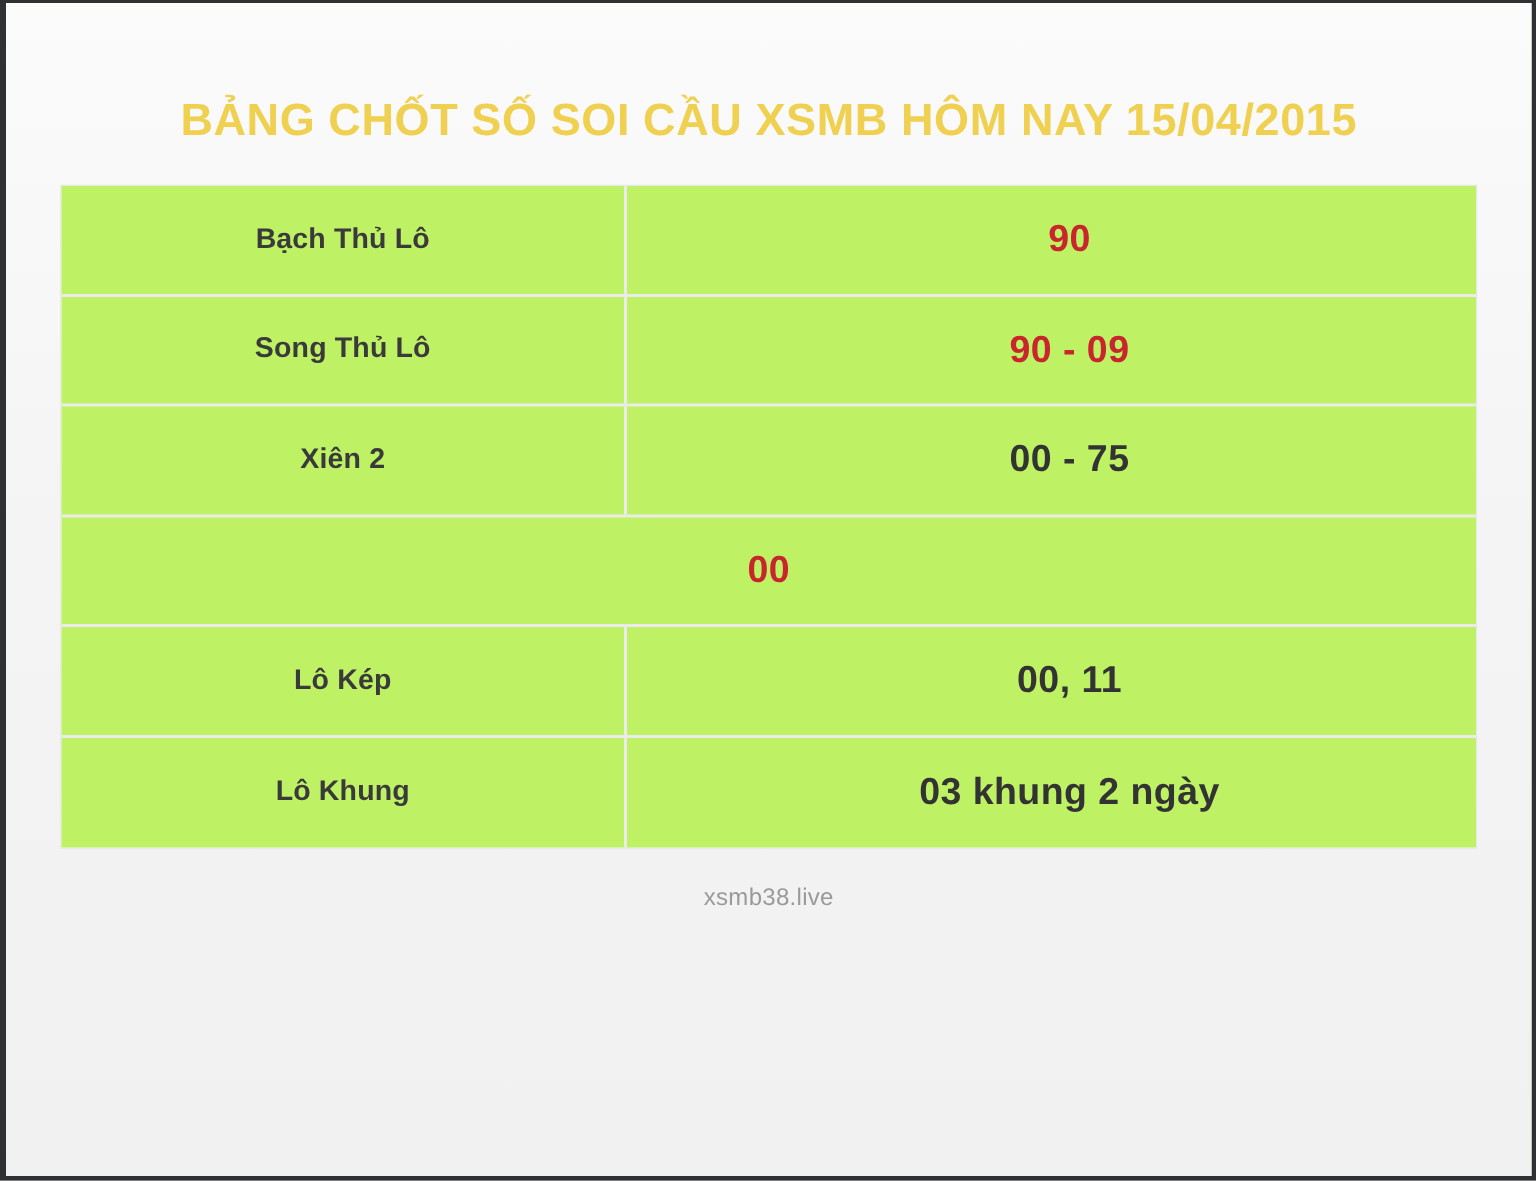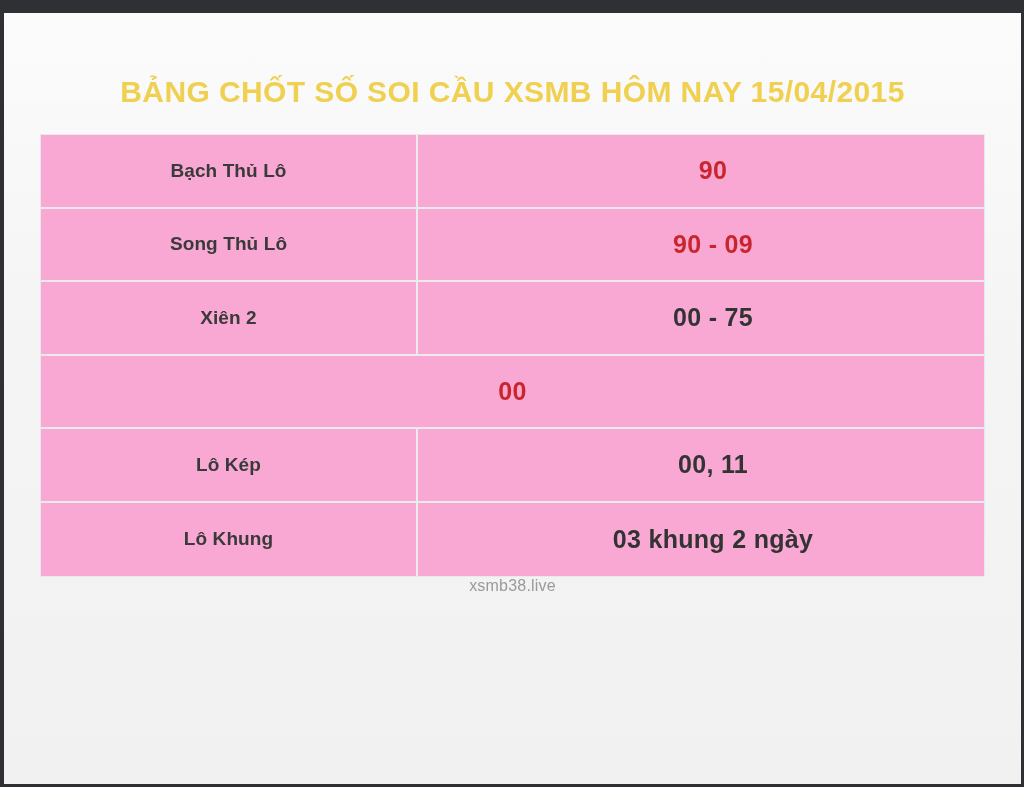--- a/index.html
+++ b/index.html
@@ -16,21 +16,21 @@
     font-family: "Liberation Sans", sans-serif;
     -webkit-font-smoothing: antialiased;
   }
 
   
   .viewport {
     position: relative;
     width: 1024px;
     height: 787px;
     background: #2e3033;
-    padding: 13px 3px 3px 4px;
+    padding: 2px 3px 3px 4px;
   }
 
   .page {
     position: relative;
     width: 100%;
     height: 100%;
     background: #f5f5f5;
     background-image: linear-gradient(180deg, #fbfbfb 0%, #f4f4f4 45%, #f1f1f1 100%);
     overflow: hidden;
   }
@@ -55,21 +55,21 @@
     margin: 25px auto 0 auto;
     width: 945px;
     border: 1px solid #e9e9e9;
     background: #fff;
   }
 
   .row {
     display: flex;
     height: 73.5px;
     border-bottom: 2px solid #ebebeb;
-    background: #f9a8d4;
+    background: #bef264;
     gap: 24px;
   }
   .row:last-child { border-bottom: none; }
 
   .cell-label {
     width: 377px;
     flex: 0 0 377px;
     border-right: 2px solid #ebebeb;
     display: flex;
     align-items: center;
@@ -89,20 +89,21 @@
     font-weight: bold;
     color: #333333;
     letter-spacing: 0.3px;
     text-align: center;
   }
 
   .cell-value.accent { color: #c8262c; }
 
   
   .footer {
+    margin-top: 24px;
     text-align: center;
     font-size: 16px;
     color: #9a9a9a;
     letter-spacing: 0.2px;
   }
 </style>
 </head>
 <body>
 
 <div class="viewport">

